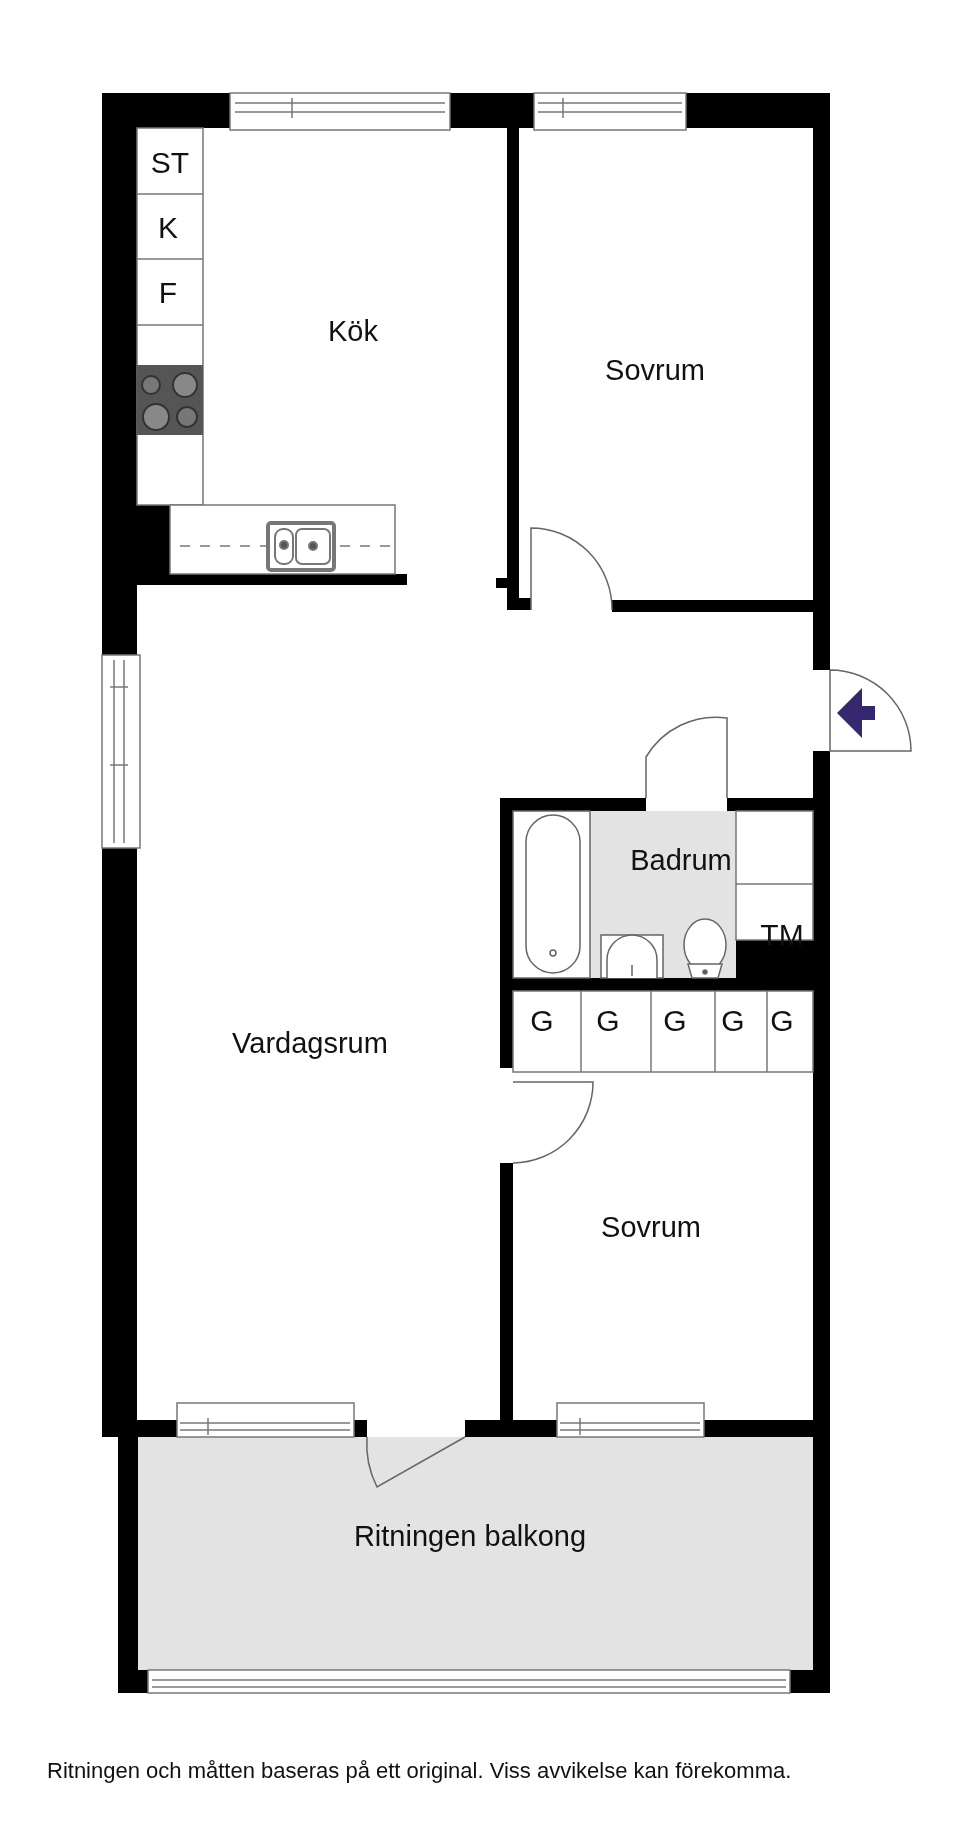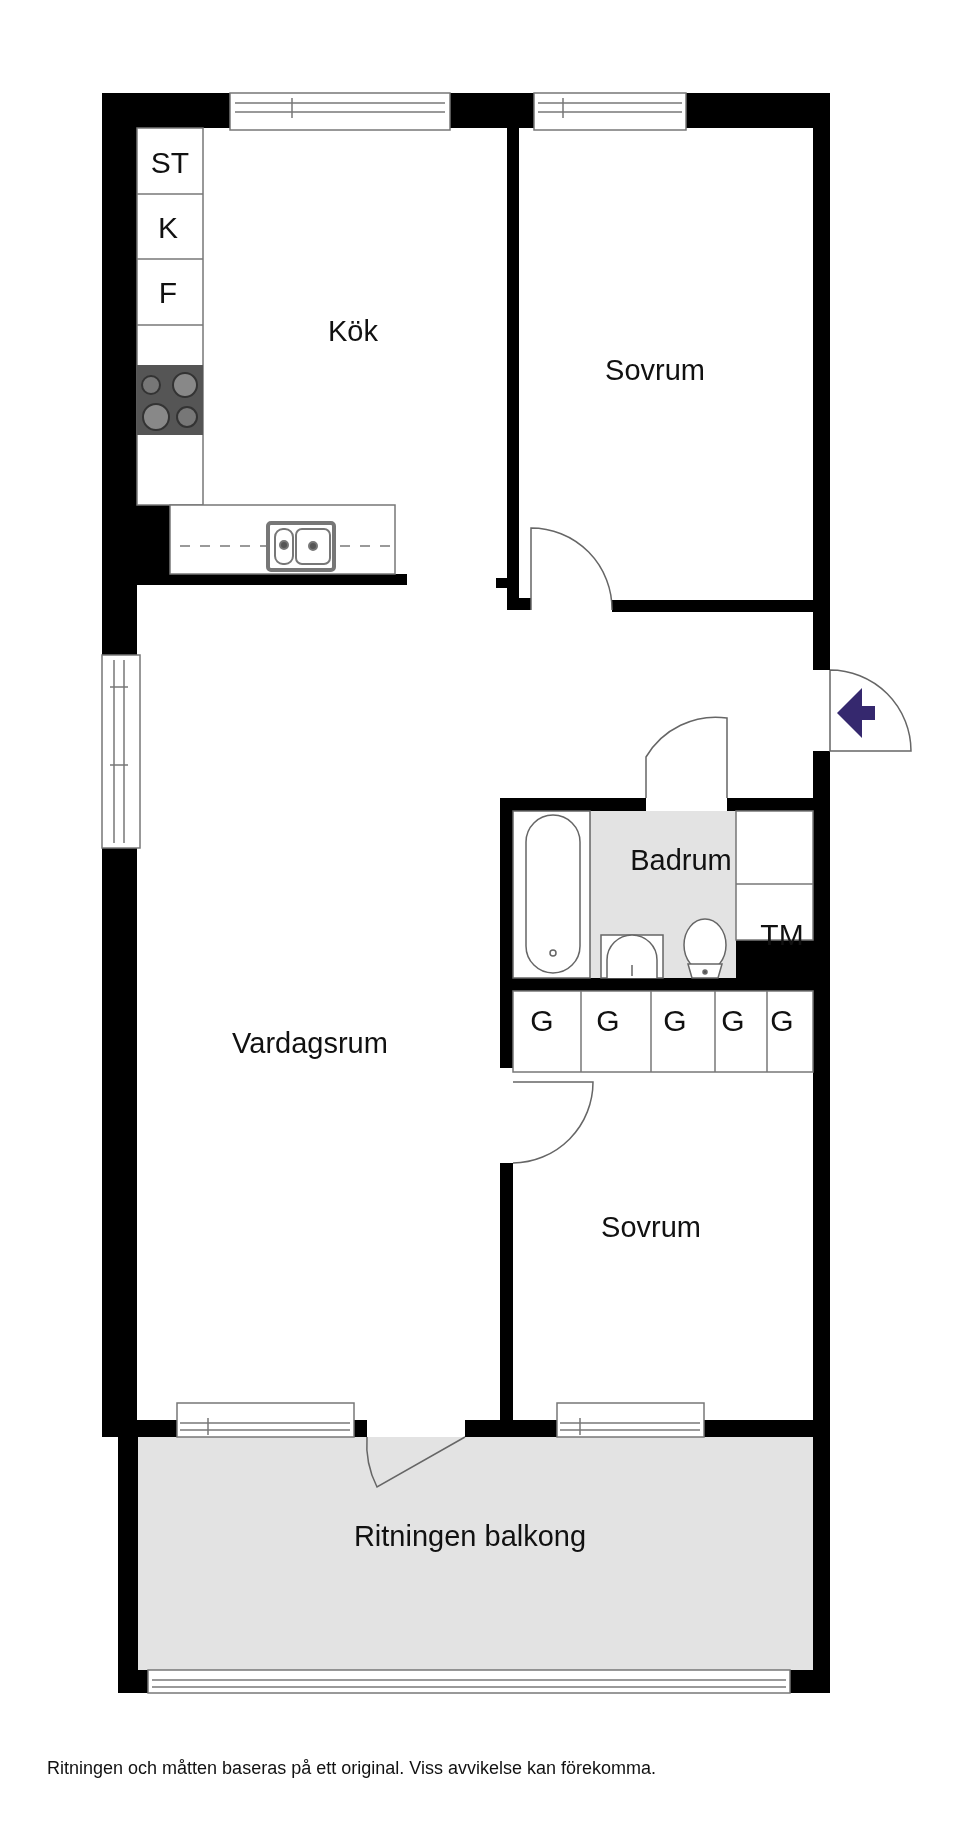--- a/index.html
+++ b/index.html
@@ -1,21 +1,21 @@
 <!DOCTYPE html>
 <html><head>
 <meta charset="utf-8">
 <style>
   html,body{margin:0;padding:0;background:#fff;}
   body{width:960px;height:1844px;position:relative;overflow:hidden;font-family:"Liberation Sans",sans-serif;}
   #plan{position:absolute;left:0;top:0;width:960px;height:1844px;}
   .lbl{position:absolute;color:#111;font-family:"Liberation Sans",sans-serif;white-space:nowrap;transform:translate(-50%,-50%);}
   .lbl.room{font-size:29px;}
   .lbl.fix{font-size:30px;}
-  #footer{position:absolute;left:47px;top:1758px;font-size:18px;color:#111;white-space:nowrap;}
+  #footer{position:absolute;left:47px;top:1758px;font-size:22px;color:#111;white-space:nowrap;}
 </style>
 </head>
 <body>
 
 <svg id="plan" viewBox="0 0 960 1844" xmlns="http://www.w3.org/2000/svg">
 
   <rect x="137" y="1437" width="676" height="233" fill="#e3e3e3"></rect>
   <rect x="590" y="811" width="146" height="177" fill="#e3e3e3"></rect>
 
   <g fill="#000">

